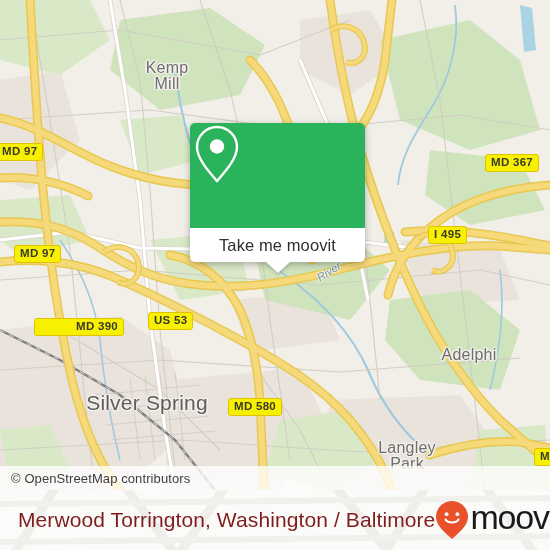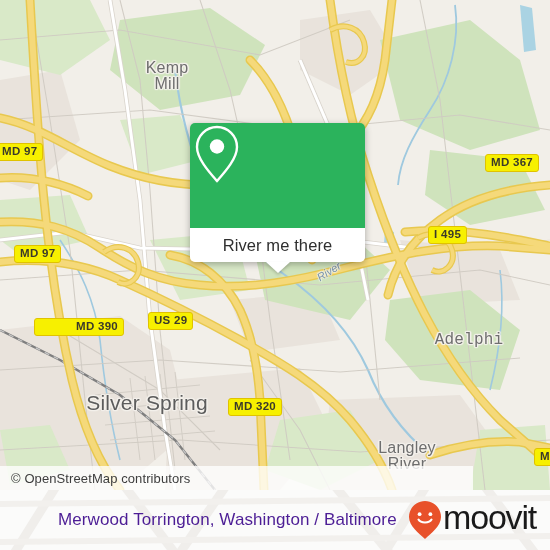--- a/index.html
+++ b/index.html
@@ -78,39 +78,38 @@
     position:absolute;left:50%;margin-left:-12px;bottom:-11px;
     width:0;height:0;
     border-left:12px solid transparent;
     border-right:12px solid transparent;
     border-top:11px solid #ffffff;
     filter:drop-shadow(0 2px 1.5px rgba(0,0,0,.18));
   }
 
   
   .attrib{
-    position:absolute;left:0;bottom:0;width:473px;height:24px;
+    position:absolute;left:0;bottom:0;width:550px;height:24px;
     background:rgba(255,255,255,.78);
     display:flex;align-items:center;
     z-index:30;
   }
   .attrib span{font-size:13px;color:#3d3d3d;padding-left:11px;letter-spacing:.1px;}
 
   
   .footer{
     position:absolute;left:0;top:490px;width:550px;height:60px;
     background:#fbfbfa;
     display:flex;align-items:center;justify-content:space-between;
     overflow:hidden;
   }
   .footer-wm{position:absolute;left:0;top:0;width:550px;height:60px;opacity:1;}
   .footer-title{
-    position:relative;font-size:17px;color:#4c1d95;padding-left:18px;letter-spacing:.1px;z-index:2;
+    position:relative;font-size:21px;color:#7f1d1d;padding-left:18px;letter-spacing:.1px;z-index:2;
     white-space:nowrap;
-    margin-left:40px;
   }
   .brand{position:relative;display:flex;align-items:flex-start;padding-right:14px;z-index:2;}
   .brand-word{
     font-size:34px;color:#1a1a1a;letter-spacing:-1.2px;line-height:34px;
     font-weight:400;margin-left:1px;
   }
 </style>
 </head>
 <body>
 
@@ -245,44 +244,44 @@
       <g class="motor" fill="none" stroke-width="3.6">
         <path d="M330 30 C345 22 360 28 364 42 C368 56 358 66 346 62"></path>
         <path d="M104 252 C118 242 134 248 138 262 C142 276 130 288 118 282"></path>
         <path d="M418 238 C432 230 448 236 452 250 C456 264 444 276 432 270"></path>
       </g>
     </svg>
 
     <div class="place mid" style="left:127px;top:60px;width:80px;">Kemp
 Mill</div>
     <div class="place big" style="left:57px;top:392px;width:180px;text-align:center;">Silver Spring</div>
-    <div class="place mid" style="left:424px;top:332px;width:90px;font-family:Liberation Mono, monospace;">Adelphi</div>
+    <div class="place mid" style="left:424px;top:347px;width:90px;">Adelphi</div>
     <div class="place mid" style="left:364px;top:440px;width:86px;">Langley
-River</div>
+Park</div>
 
     <div class="riverlabel" style="left:318px;top:272px;">River</div>
 
     <div class="shield" style="left:-4px;top:143px;">MD 97</div>
     <div class="shield" style="left:14px;top:245px;">MD 97</div>
     <div class="shield" style="left:34px;top:318px;padding-left:41px;">MD 390</div>
-    <div class="shield" style="left:148px;top:312px;">US 29</div>
-    <div class="shield" style="left:228px;top:398px;">MD 320</div>
+    <div class="shield" style="left:148px;top:312px;">US 53</div>
+    <div class="shield" style="left:228px;top:398px;">MD 580</div>
     <div class="shield" style="left:428px;top:226px;">I 495</div>
     <div class="shield" style="left:485px;top:154px;">MD 367</div>
     <div class="shield" style="left:534px;top:448px;">MD</div>
 
     <div class="card">
       <div class="card-green">
         <svg class="pin-icon" width="54" height="62" viewBox="0 0 54 62">
           <path d="M27 4 C16 4 7 13 7 24 C7 36 20 50 27 58 C34 50 47 36 47 24 C47 13 38 4 27 4 Z" fill="none" stroke="#ffffff" stroke-width="2.4"></path>
           <circle cx="27" cy="23.5" r="7.2" fill="#ffffff"></circle>
         </svg>
       </div>
       <div class="card-foot">
-        <span>River me there</span>
+        <span>Take me moovit</span>
         <div class="card-tail"></div>
       </div>
     </div>
 
     <div class="attrib">
       <span>© OpenStreetMap contributors</span>
     </div>
   </div>
 
   <div class="footer">

